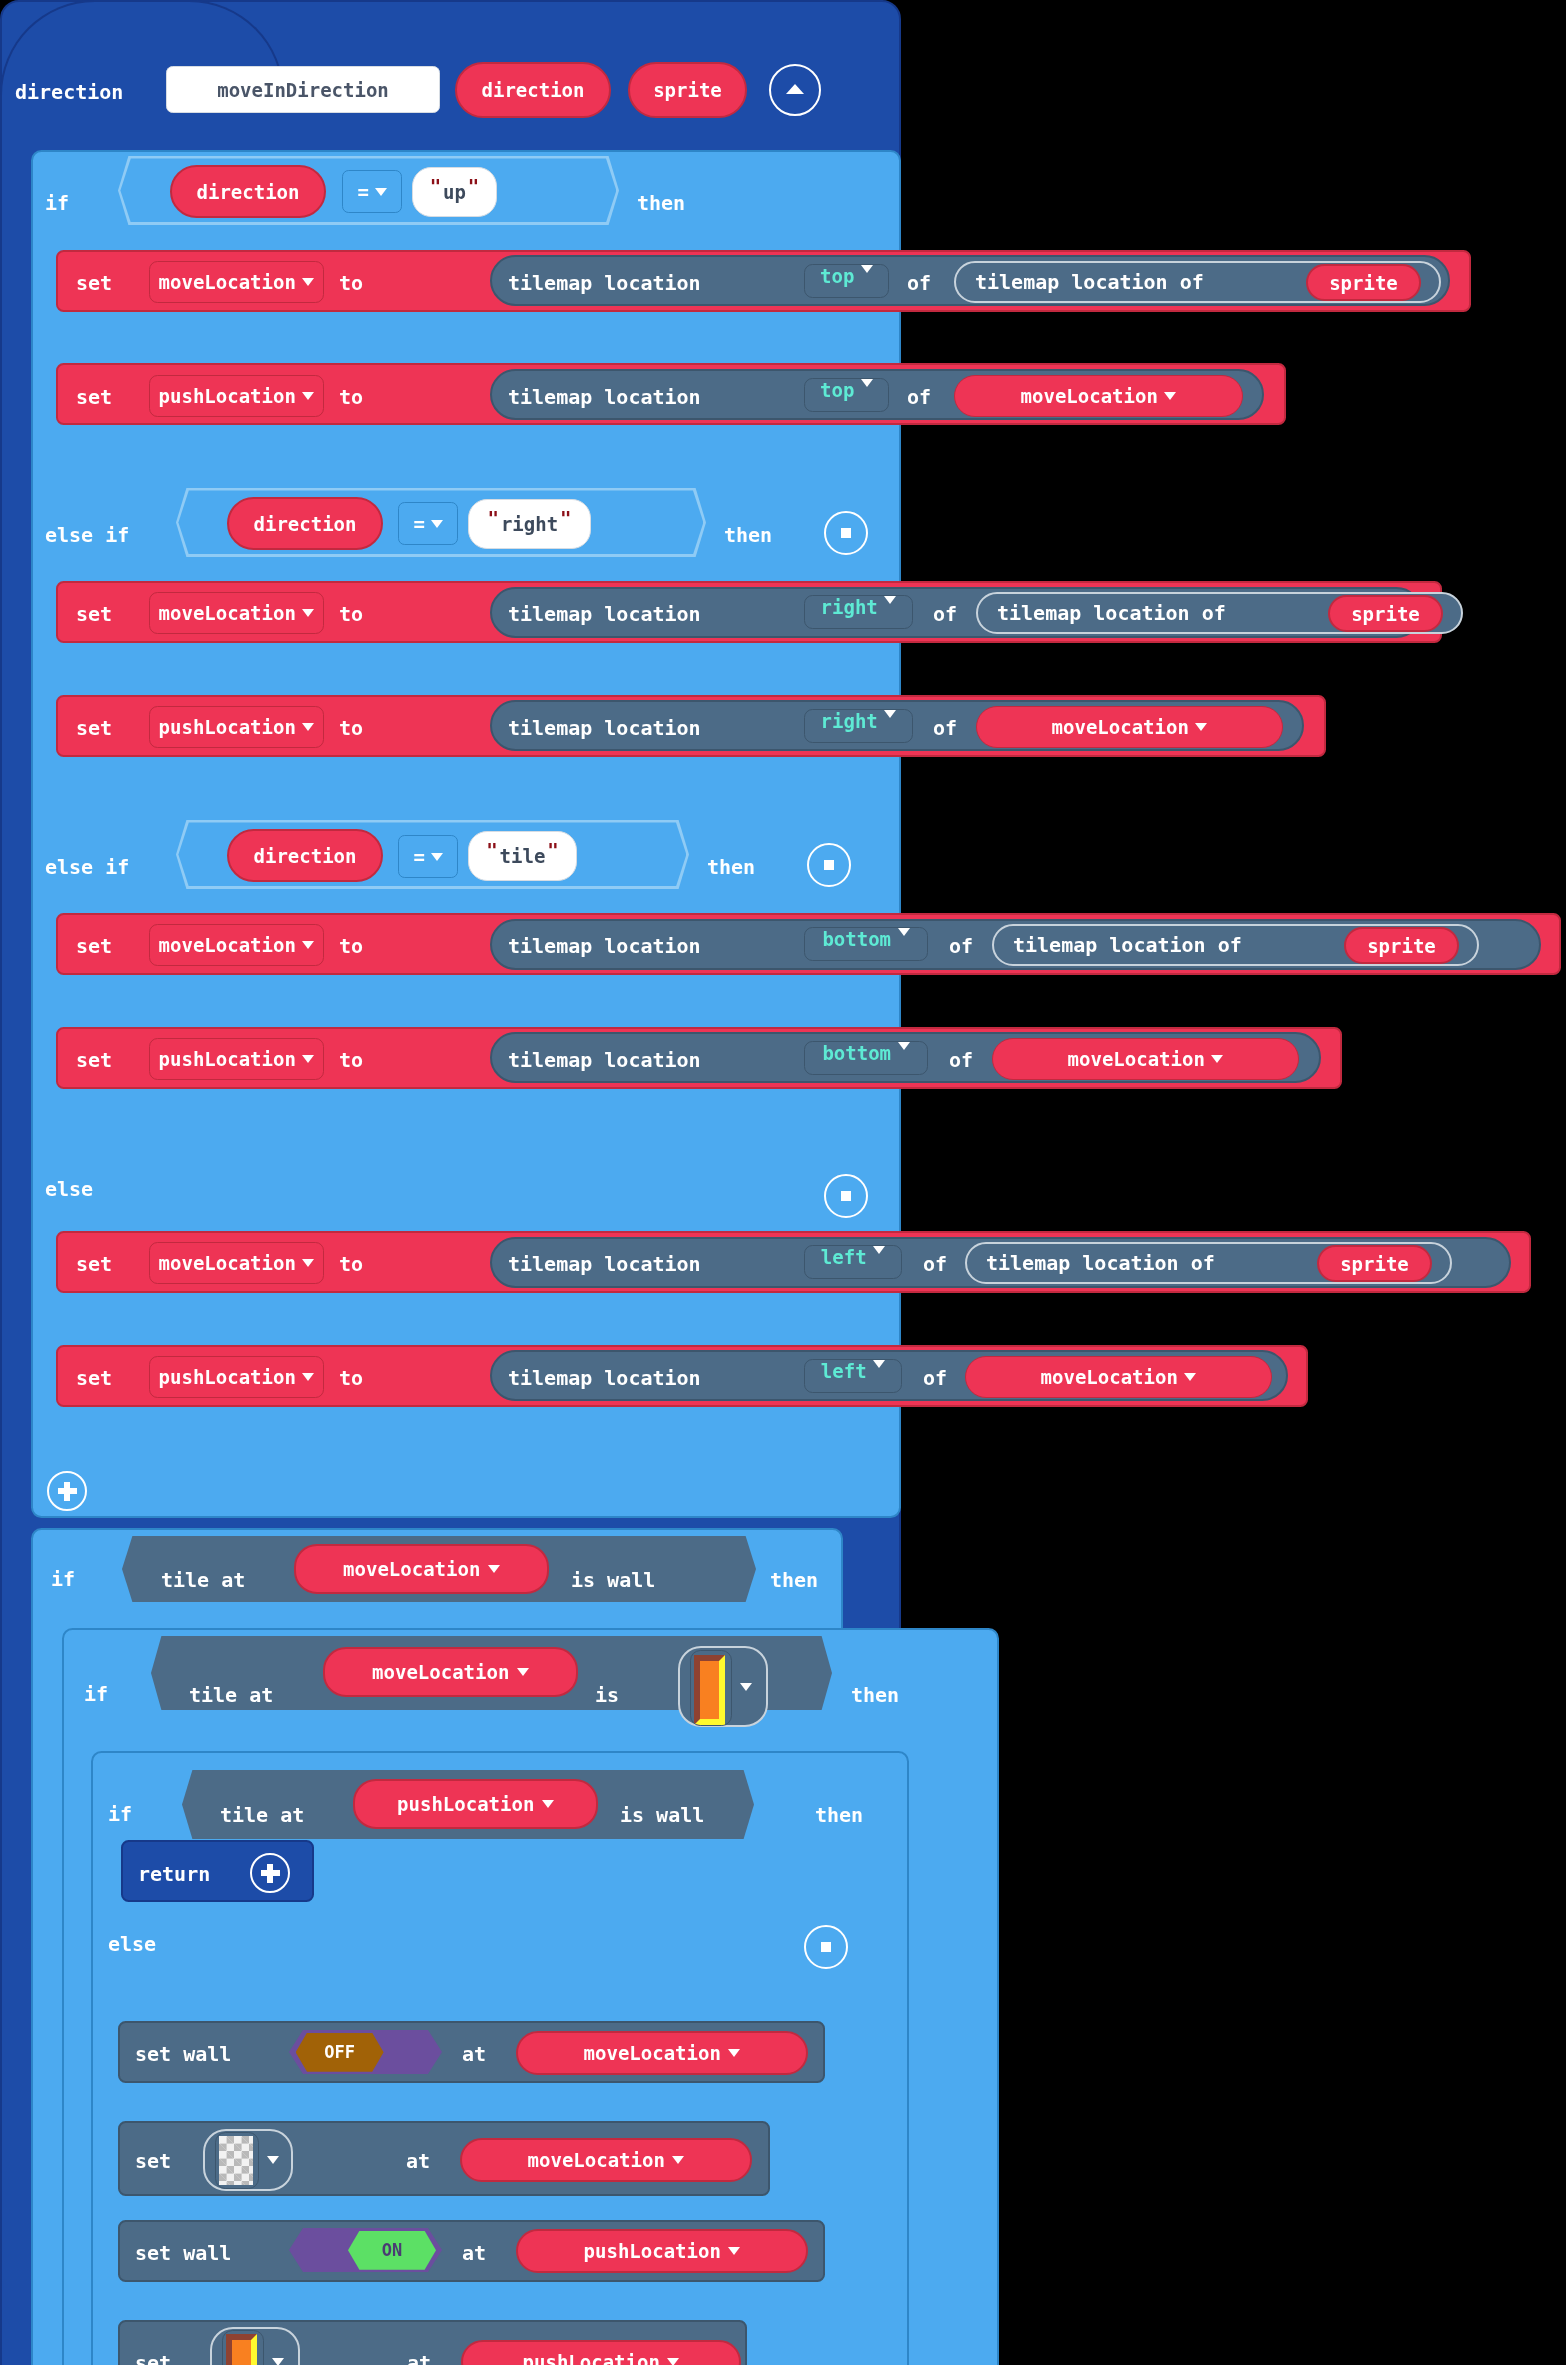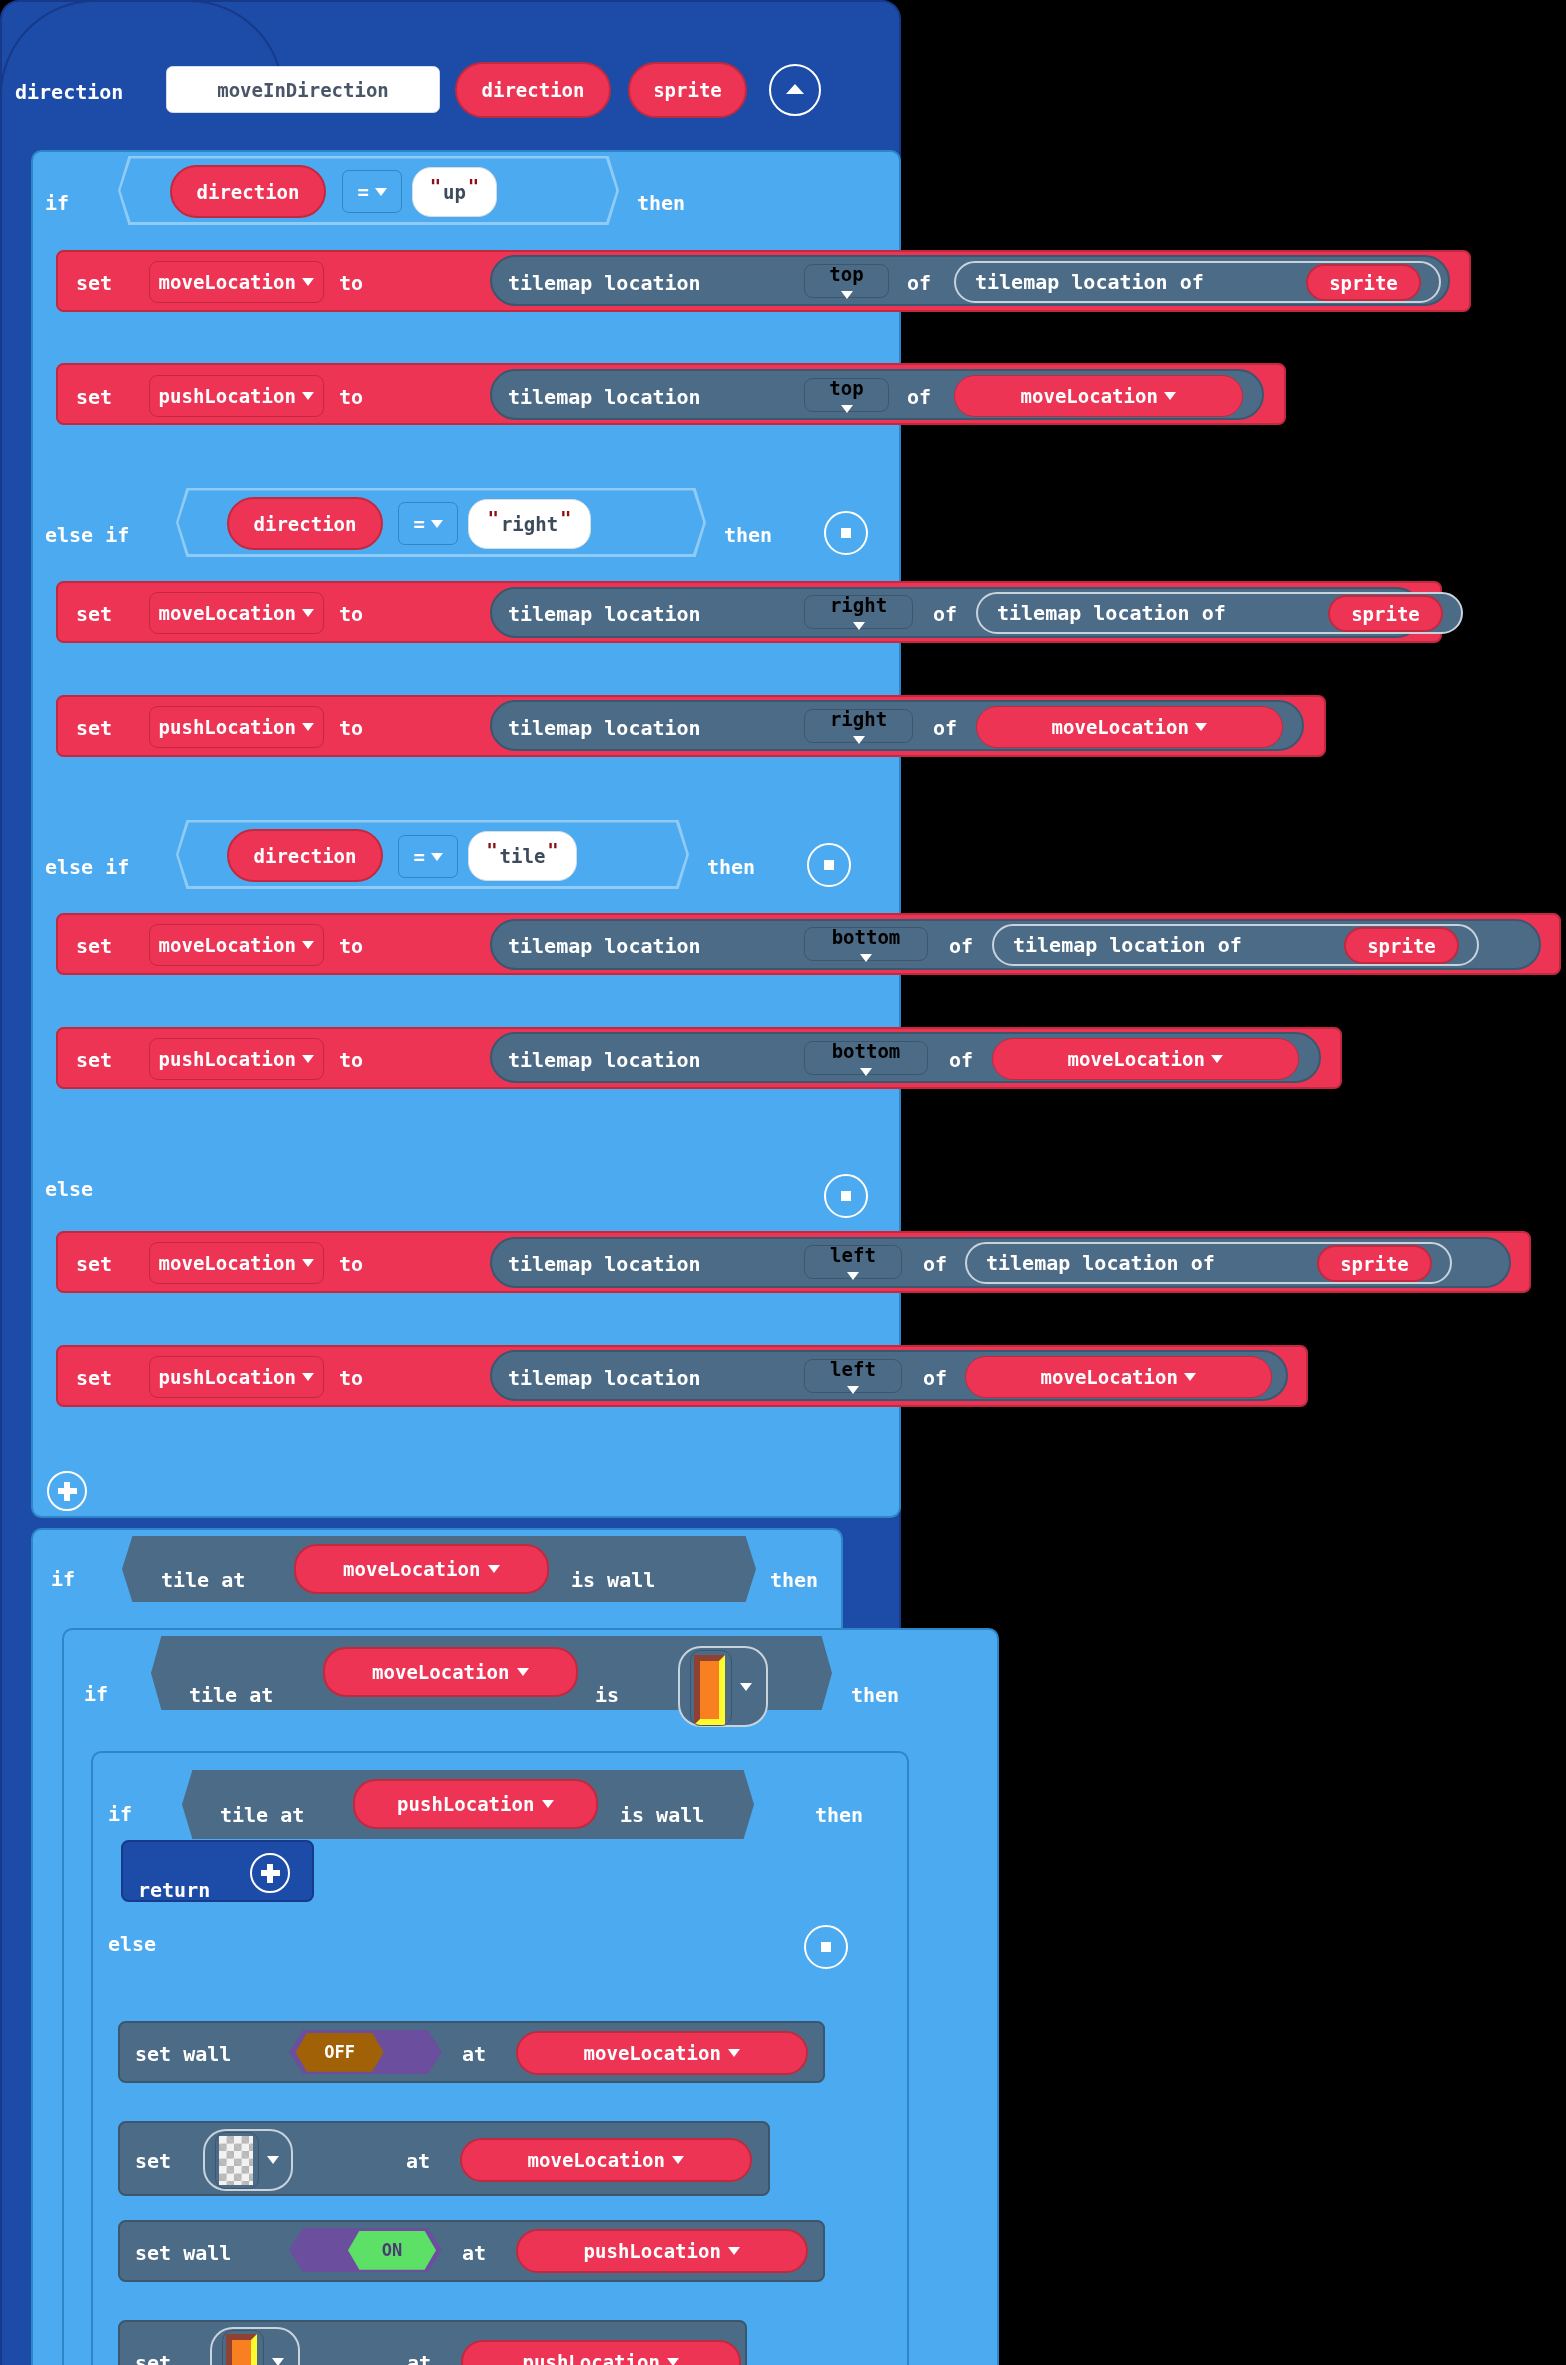--- a/index.html
+++ b/index.html
@@ -27,24 +27,24 @@
   .vfield{
     position:absolute;background:#EE3455;border:1.9px solid #C2293F;
     border-radius:8.5px;color:#fff;display:flex;align-items:center;
     justify-content:center;gap:6.6px;font-size:19px;white-space:nowrap;
     font-family:"DejaVu Sans Mono",monospace;font-weight:bold;
     box-sizing:border-box;padding:0 8.5px;
   }
   
   .tfield{
     position:absolute;background:#4C6B87;border:1.9px solid #3C566D;
-    border-radius:8.5px;color:#000000;display:flex;align-items:center;
+    border-radius:8.5px;color:#5eead4;display:flex;
     justify-content:center;gap:6.6px;font-size:19px;white-space:nowrap;
     font-family:"DejaVu Sans Mono",monospace;font-weight:bold;
-    box-sizing:border-box;padding:0 7.6px;flex-direction:column;
+    box-sizing:border-box;padding:0 7.6px;
   }
   
   .cfield{
     position:absolute;background:#4CAAF0;border:1.9px solid #2E86C8;
     border-radius:6.6px;color:#fff;display:flex;align-items:center;
     justify-content:center;gap:5.7px;font-size:19px;
     font-family:"DejaVu Sans Mono",monospace;font-weight:bold;
     box-sizing:border-box;
   }
   
@@ -406,21 +406,21 @@
 <div class="hex hex-tmap" style="left:182px;top:1770px;width:572px;height:69px;"></div>
 <div class="lbl" style="left:220px;top:1803px;">tile at</div>
 <div class="pill" style="left:353px;top:1779px;width:245px;height:50px;border-radius:23px;display:flex;gap:7.6px;">
   <span>pushLocation</span>
   <span class="caret"></span>
 </div>
 <div class="lbl" style="left:620px;top:1803px;">is wall</div>
 <div class="lbl" style="left:815px;top:1803px;">then</div>
 
 <div class="blk retn" style="left:121px;top:1840px;width:193px;height:62px;border-radius:7.6px;"></div>
-<div class="lbl" style="left:138px;top:1862px;margin-top:16px;">return</div>
+<div class="lbl" style="left:138px;top:1862px;">return</div>
 <div class="cirbtn" style="left:250px;top:1853px;width:40px;height:40px;">
   <span class="plus-v"></span>
   <span class="plus-h"></span>
 </div>
 
 <div class="lbl" style="left:108px;top:1932px;">else</div>
 <div class="cirbtn" style="left:804px;top:1925px;width:44px;height:44px;">
   <span class="minus-bar"></span>
 </div>
 

